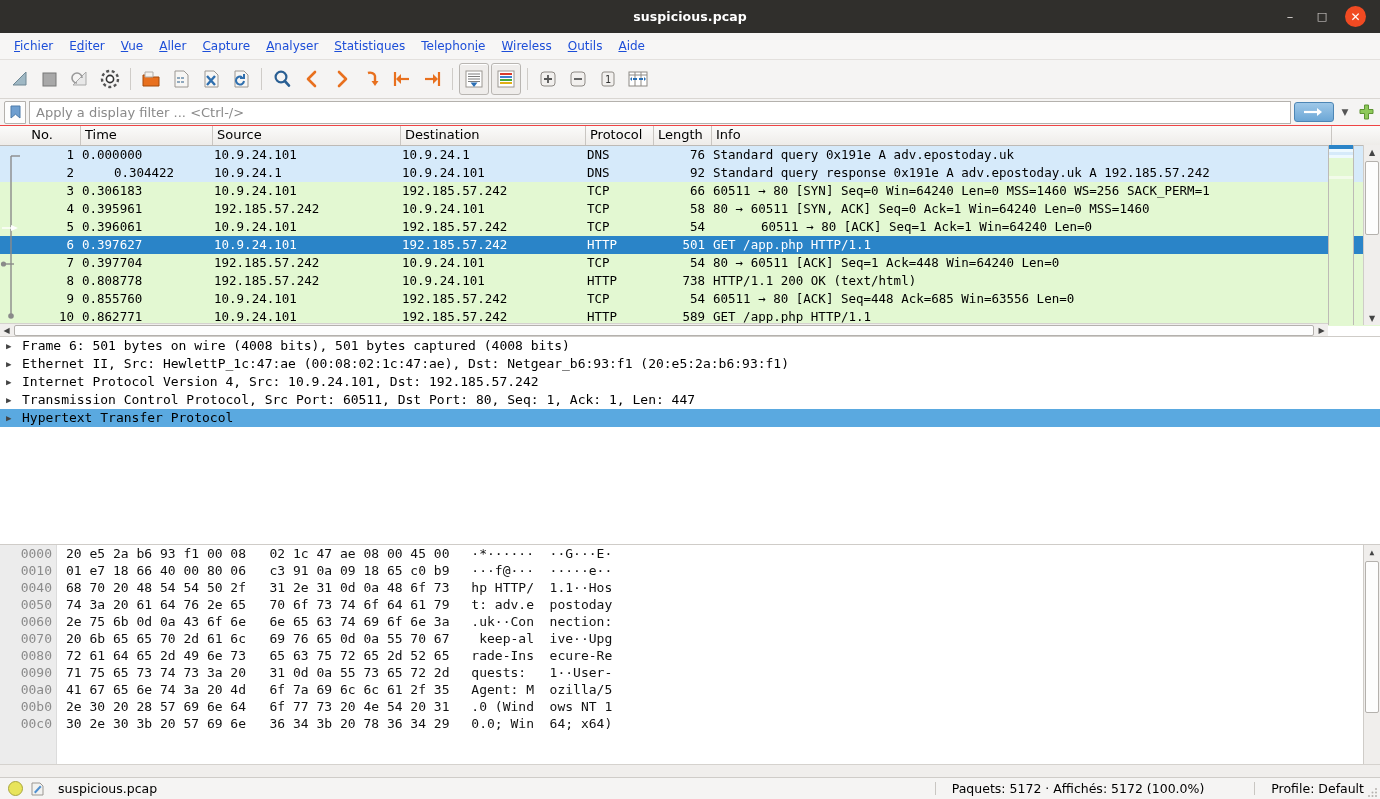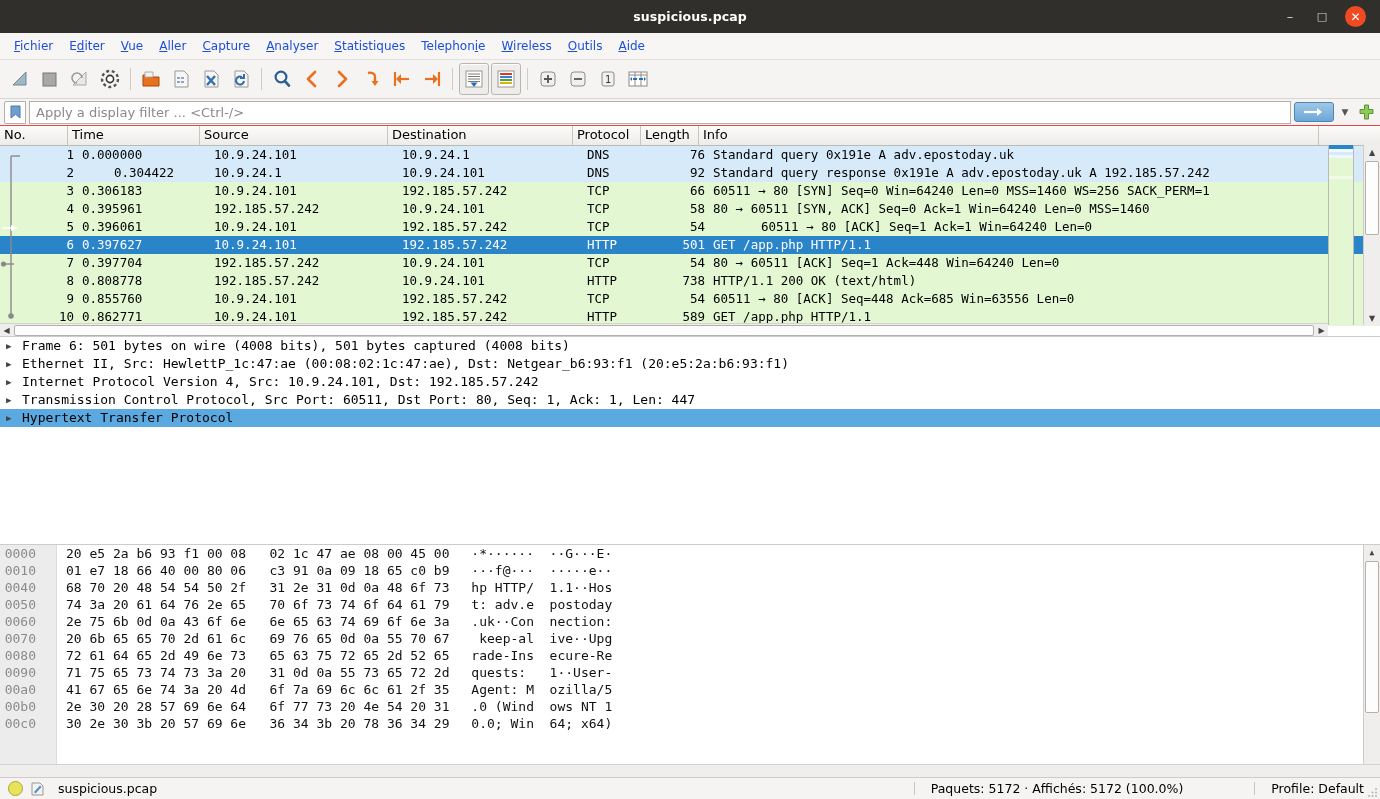--- a/index.html
+++ b/index.html
@@ -96,38 +96,38 @@
      font-family:"DejaVu Sans Mono","Liberation Mono",monospace;font-size:13px;}
   .drow{height:18px;line-height:18px;display:flex;align-items:center;padding-left:6px;white-space:nowrap;}
   .drow .tw{width:16px;color:#444;font-size:9px;flex:0 0 16px;}
   .drow.dsel{background:#5aa9e0;color:#000;}
 
   
   .hexpane{flex:0 0 232px;background:#fff;border-top:1px solid #cfccc8;position:relative;overflow:hidden;
      font-family:"DejaVu Sans Mono","Liberation Mono",monospace;font-size:13px;}
   .hgutter{position:absolute;left:0;top:0;width:56px;height:100%;background:#ececec;border-right:1px solid #dcdcdc;}
   .hrow{height:17px;line-height:17px;display:flex;white-space:pre;position:relative;}
-  .hoff{width:56px;color:#8b8b8b;text-align:right;padding-right:20px;box-sizing:border-box;}
+  .hoff{width:56px;color:#8b8b8b;text-align:right;padding-right:4px;box-sizing:border-box;}
   .hbytes{padding-left:10px;color:#111;}
   .hascii{padding-left:14px;color:#111;}
   .hexscroll{position:absolute;right:0;top:0;width:16px;height:100%;background:#f0eeec;border-left:1px solid #cfccc8;}
   .hexscroll .vsthumb{top:16px;height:150px;}
   .hexbottom{position:absolute;left:0;right:0;bottom:0;height:12px;background:#f0eeec;border-top:1px solid #d5d2ce;display:flex;align-items:center;}
 
   
   .status{
     height:21px;flex:0 0 21px;background:#f5f4f3;border-top:1px solid #cfccc8;display:flex;
     align-items:center;font-size:12.5px;padding-left:8px;gap:7px;
   }
   .st-dot{width:13px;height:13px;border-radius:50%;background:#e8e45a;border:1px solid #a9a63e;}
   .st-exp{width:15px;height:15px;display:flex;align-items:center;justify-content:center;}
   .st-file{margin-left:6px;}
   .st-sep{width:1px;height:13px;background:#c9c6c2;}
   .st-counts{margin-left:auto;}
-  .st-profile{margin-left:64px;margin-right:16px;}
+  .st-profile{margin-left:43px;margin-right:16px;}
   .grip{position:absolute;right:2px;bottom:2px;width:12px;height:12px;}
 </style>
 </head>
 <body>
 
 <div class="app">
 
   <div class="titlebar">
     <div class="title-text">suspicious.pcap</div>
     <div class="winbtns">
@@ -310,21 +310,21 @@
     <div class="filter-caret">▼</div>
     <div class="filter-plus">
       <svg width="17" height="17" viewBox="0 0 17 17">
           <path d="M6.5 1 h4 v4.5 H15 v4 h-4.5 V15 h-4 v-5.5 H2 v-4 h4.5 Z" fill="#8ec95a" stroke="#5e9433" stroke-width="1"></path>
         </svg>
     </div>
   </div>
 
   <div class="plist">
     <div class="phead" id="phead">
-        <div class="hc" style="width: 68px;">No.</div>
+        <div class="hc" style="width: 81px; text-align: center;">No.</div>
         <div class="hc" style="width: 132px;">Time</div>
         <div class="hc" style="width: 188px;">Source</div>
         <div class="hc" style="width: 185px;">Destination</div>
         <div class="hc" style="width: 68px;">Protocol</div>
         <div class="hc" style="width: 58px;">Length</div>
         <div class="hc" style="width: 620px;">Info</div>
       </div>
     <div class="prows" id="prows">
       <div class="gutter">
         <svg width="20" height="192" viewBox="0 0 20 192">

